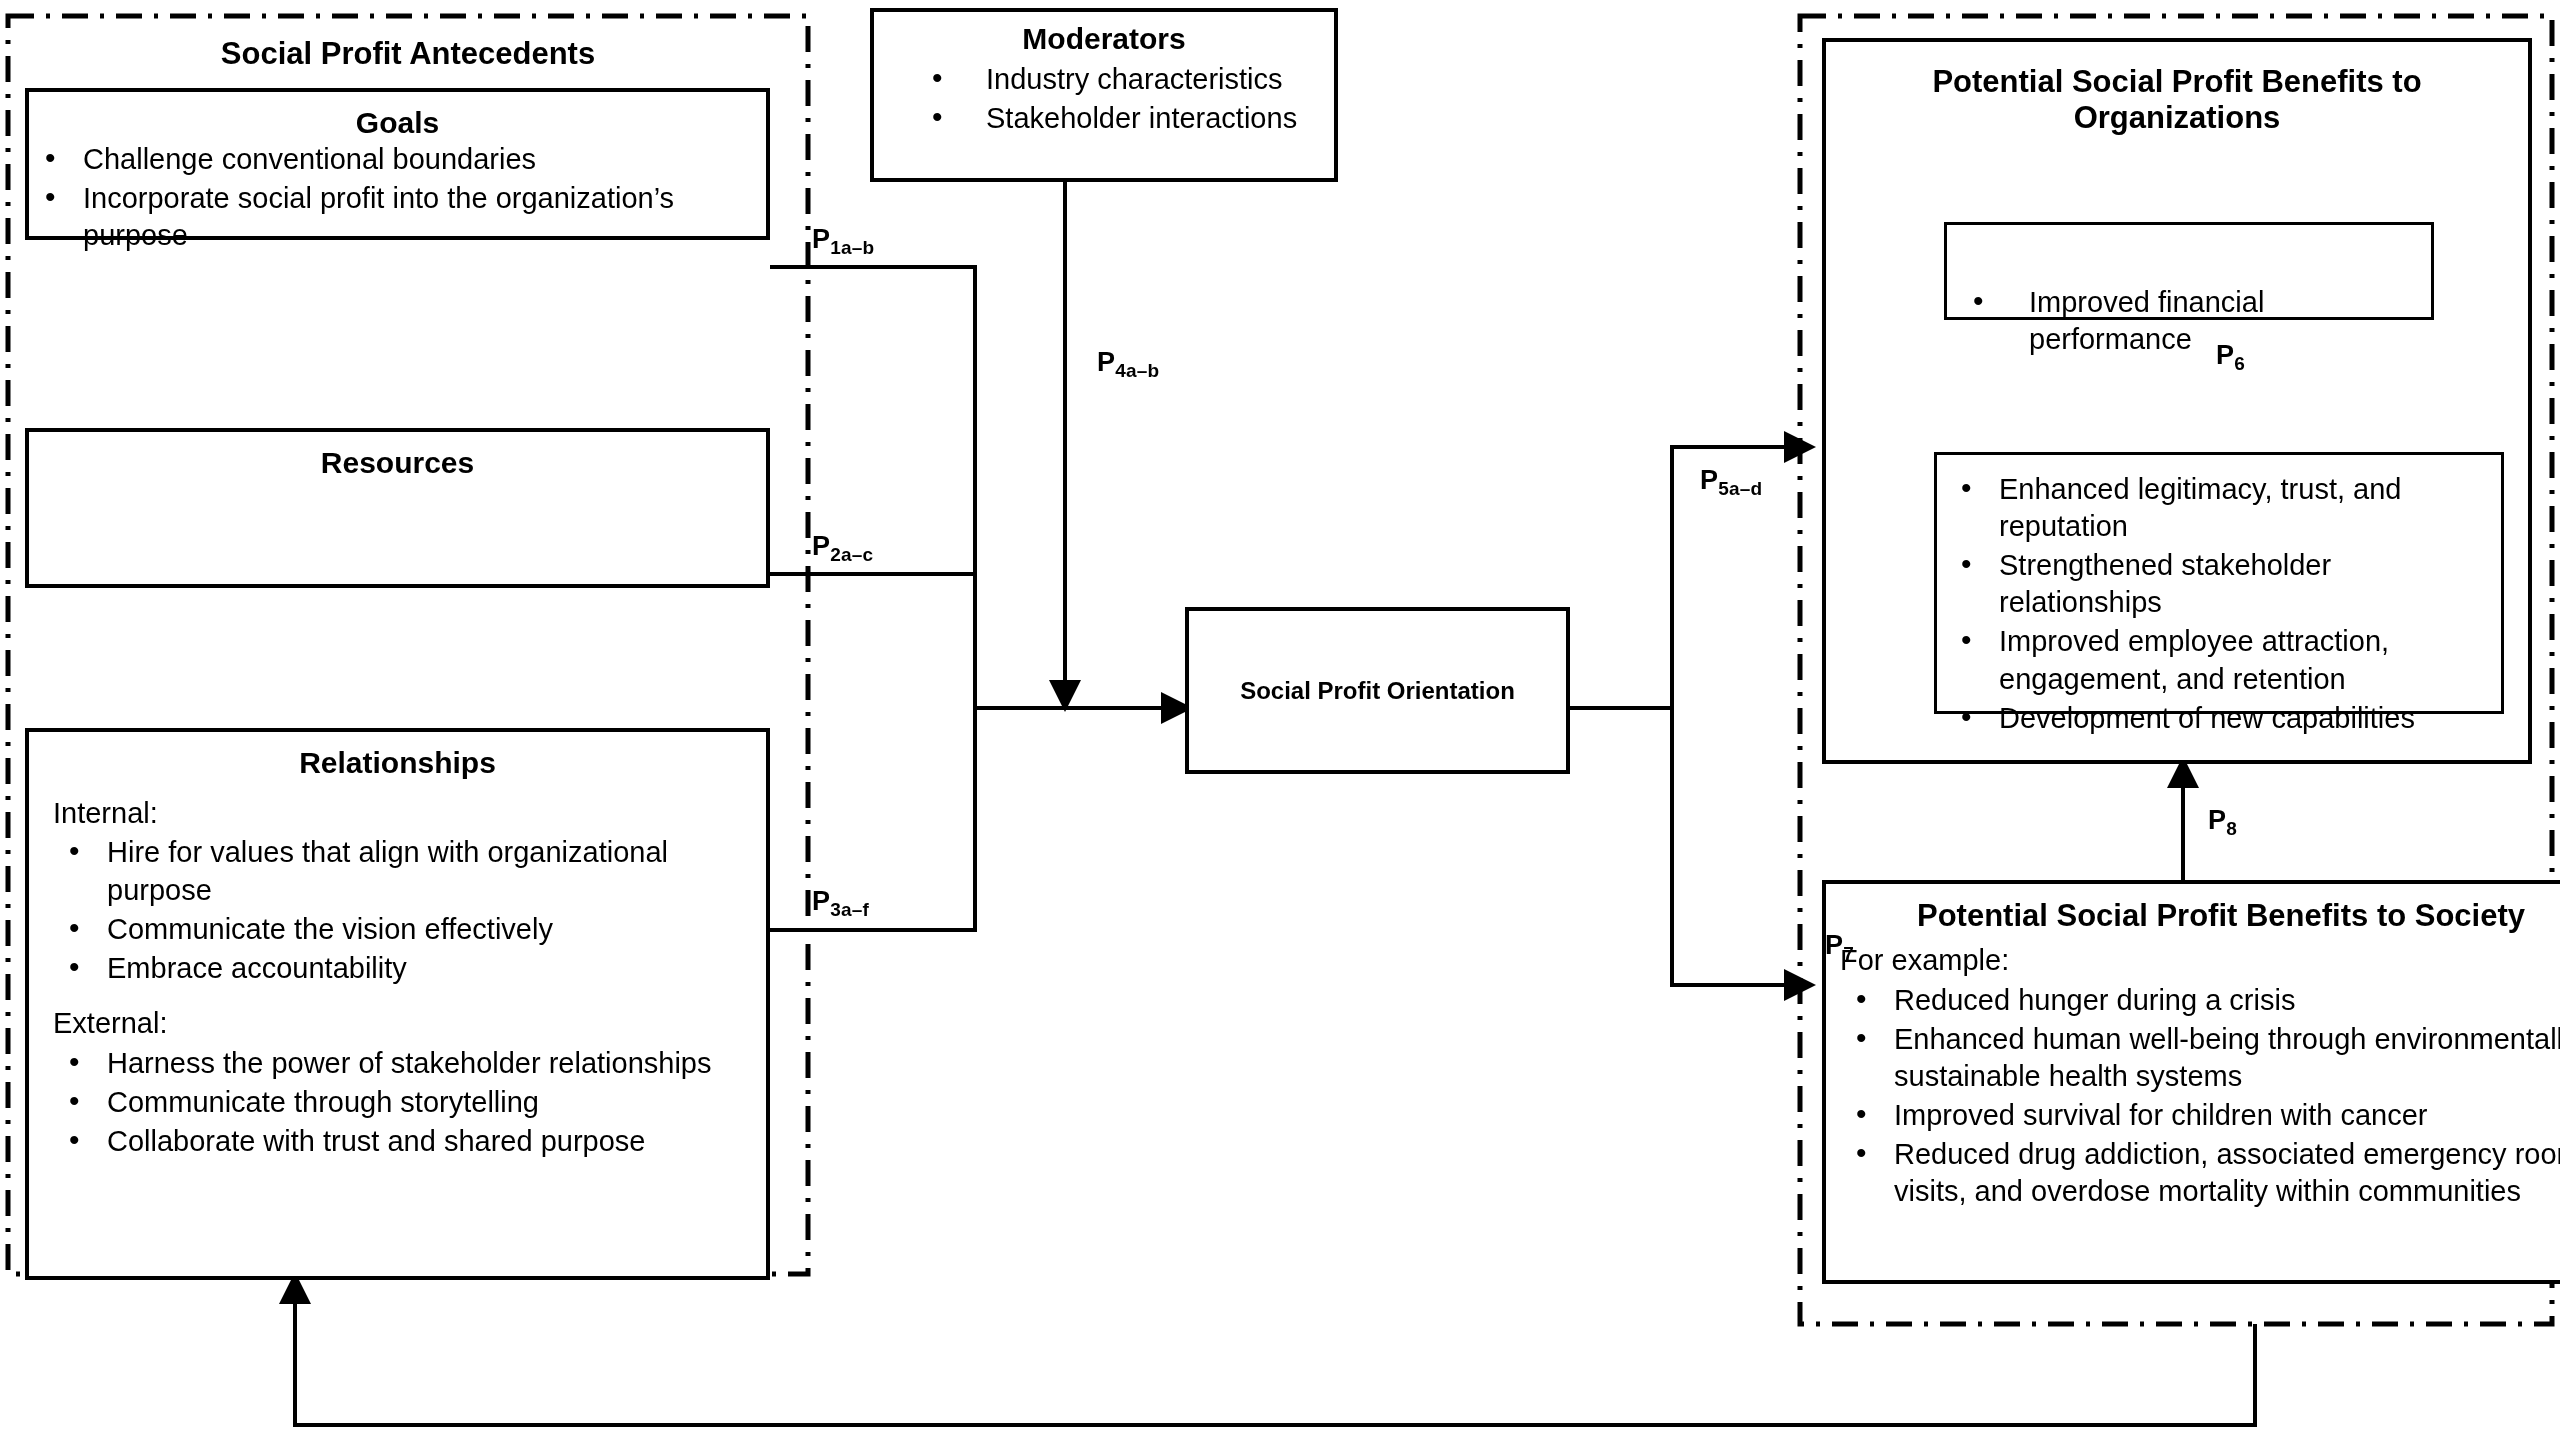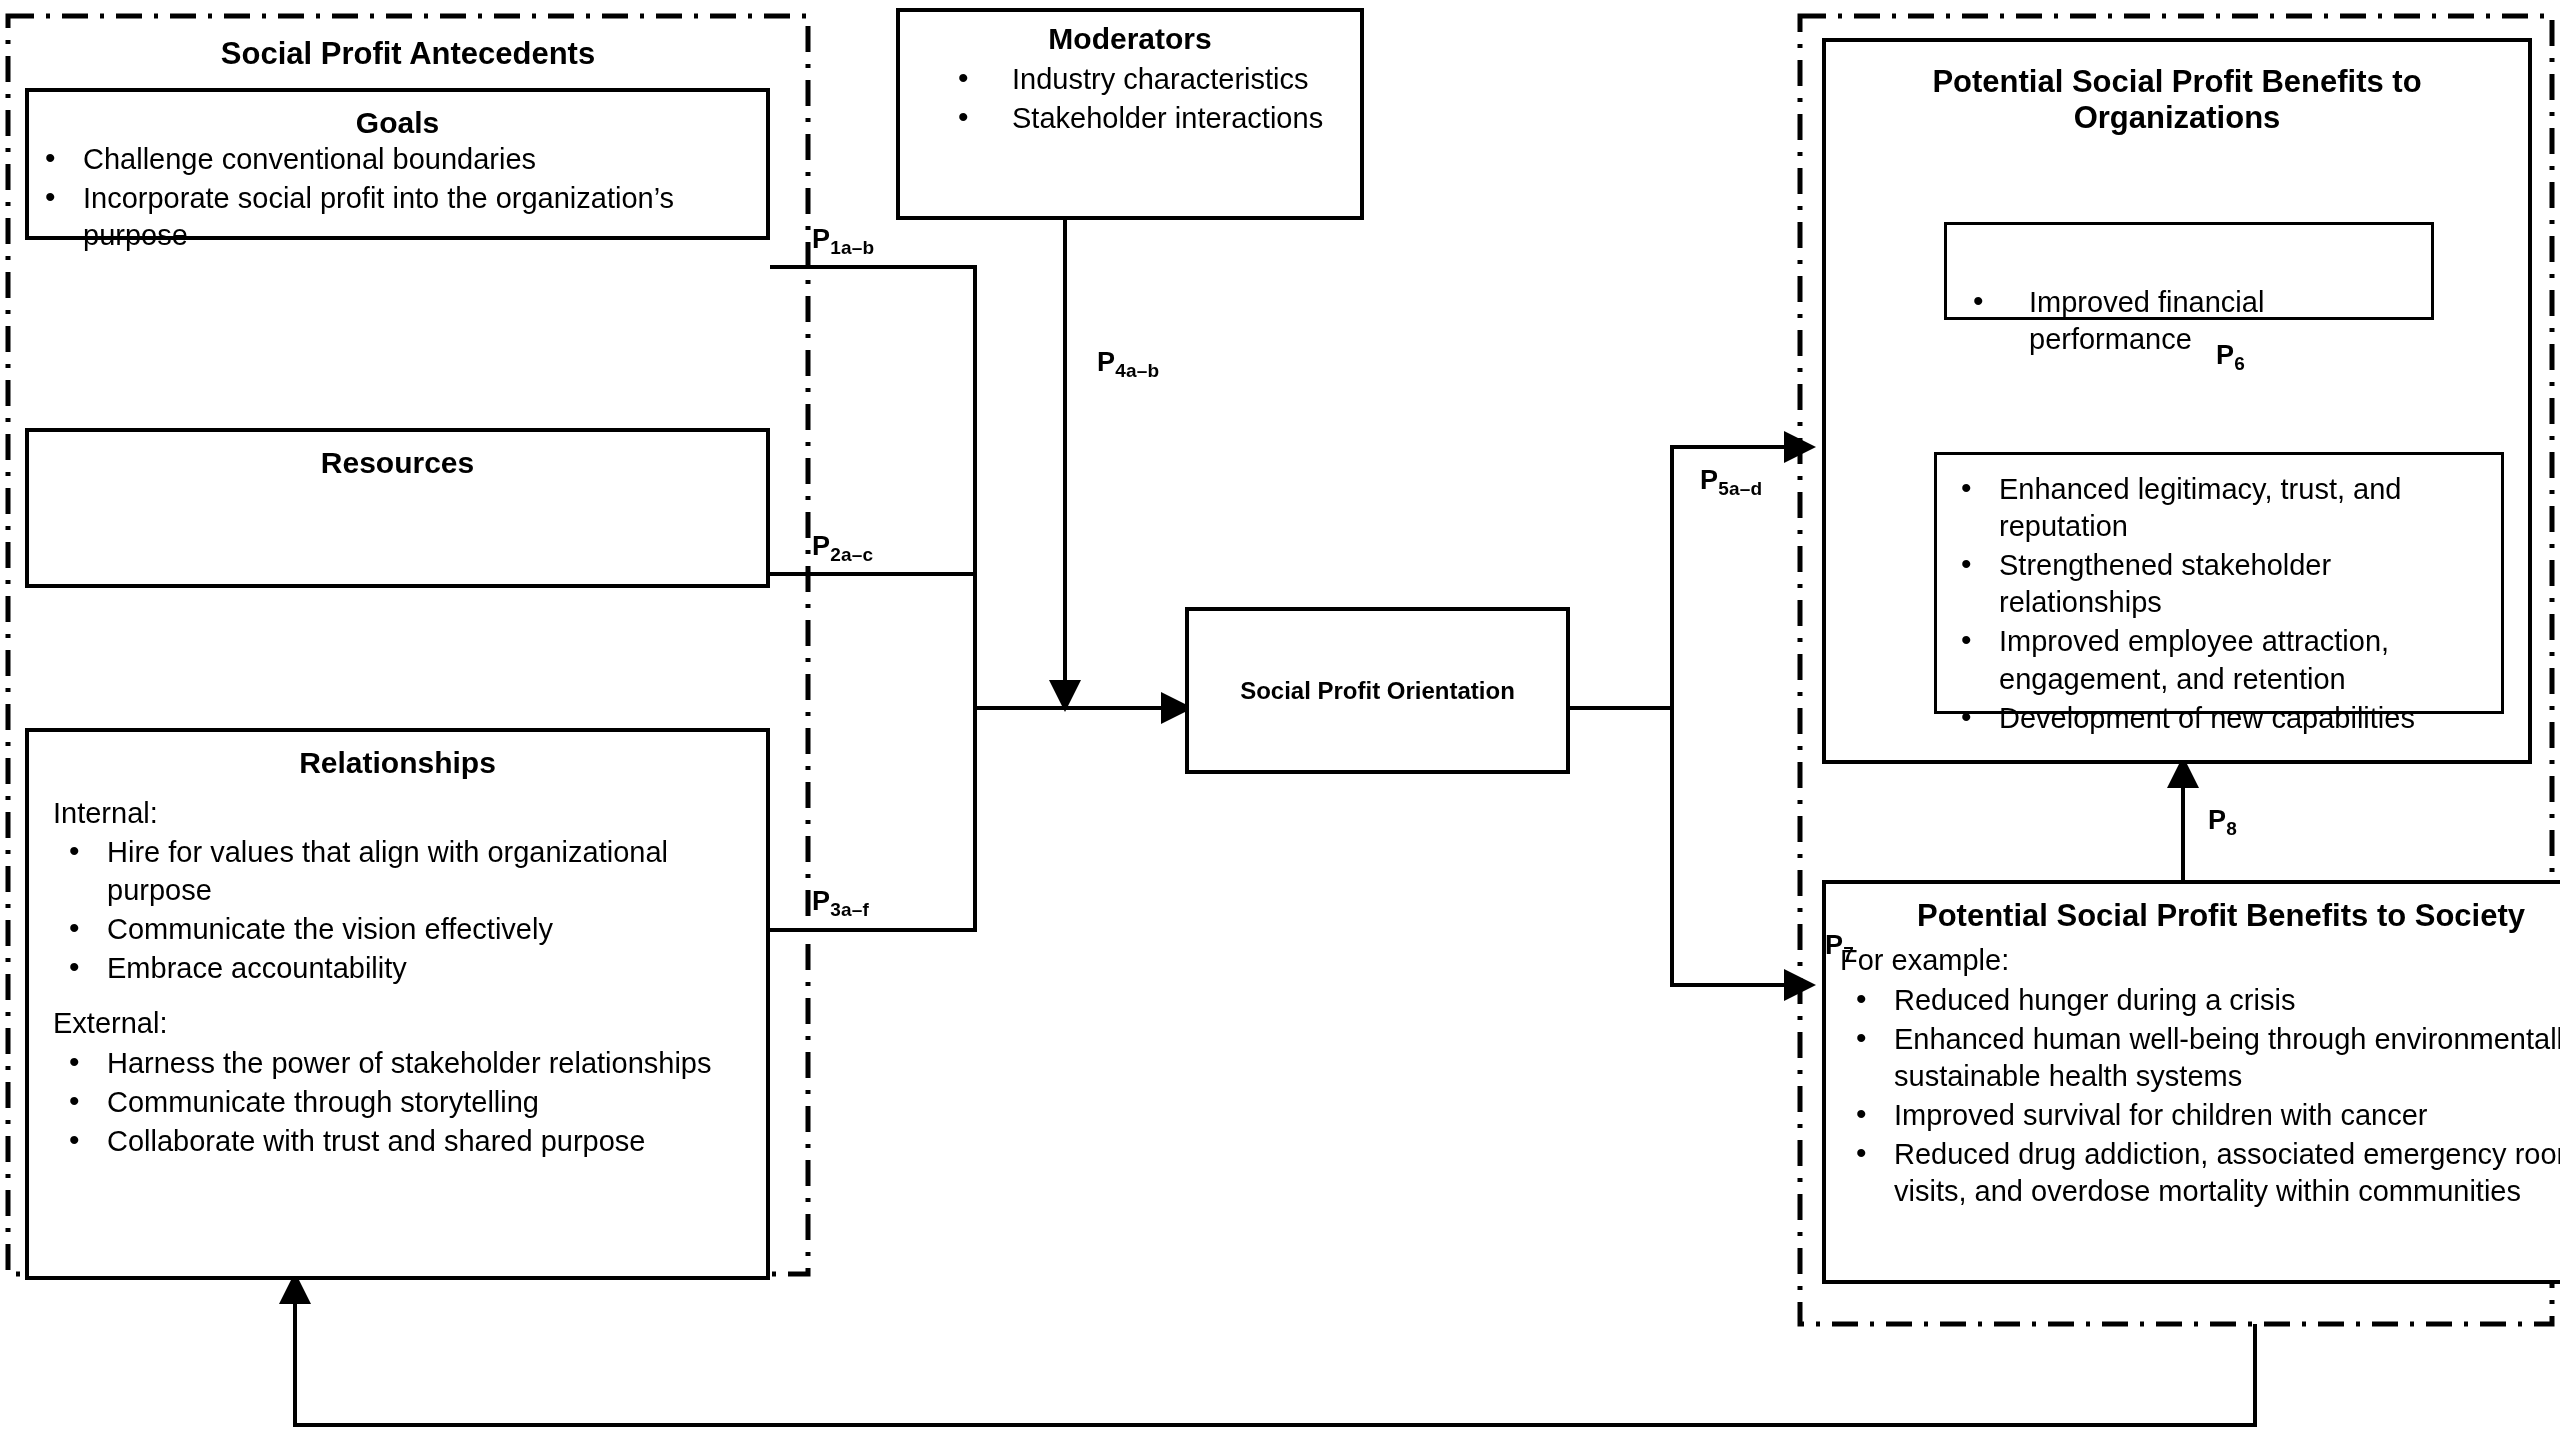--- a/index.html
+++ b/index.html
@@ -179,21 +179,21 @@
 
       <p class="plain-line" style="margin-top:18px;">External:</p>
       <ul class="bullets">
         <li>Harness the power of stakeholder relationships</li>
         <li>Communicate through storytelling</li>
         <li>Collaborate with trust and shared purpose</li>
       </ul>
     </div>
   </div>
 
-  <div class="box" style="left:896px; top:8px; width:468px; height:212px;">
+  <div class="box" style="left:870px; top:8px; width:468px; height:174px;">
     <div class="box-title" style="padding-top:10px;">Moderators</div>
     <ul class="bullets" style="padding:4px 16px 0 0;margin-left:42px;">
       <li style="padding-left:70px;">Industry characteristics</li>
       <li style="padding-left:70px;">Stakeholder interactions</li>
     </ul>
   </div>
 
   <div class="box" style="left:1185px; top:607px; width:385px; height:167px;">
     <div class="centered-text">Social Profit Orientation</div>
   </div>

